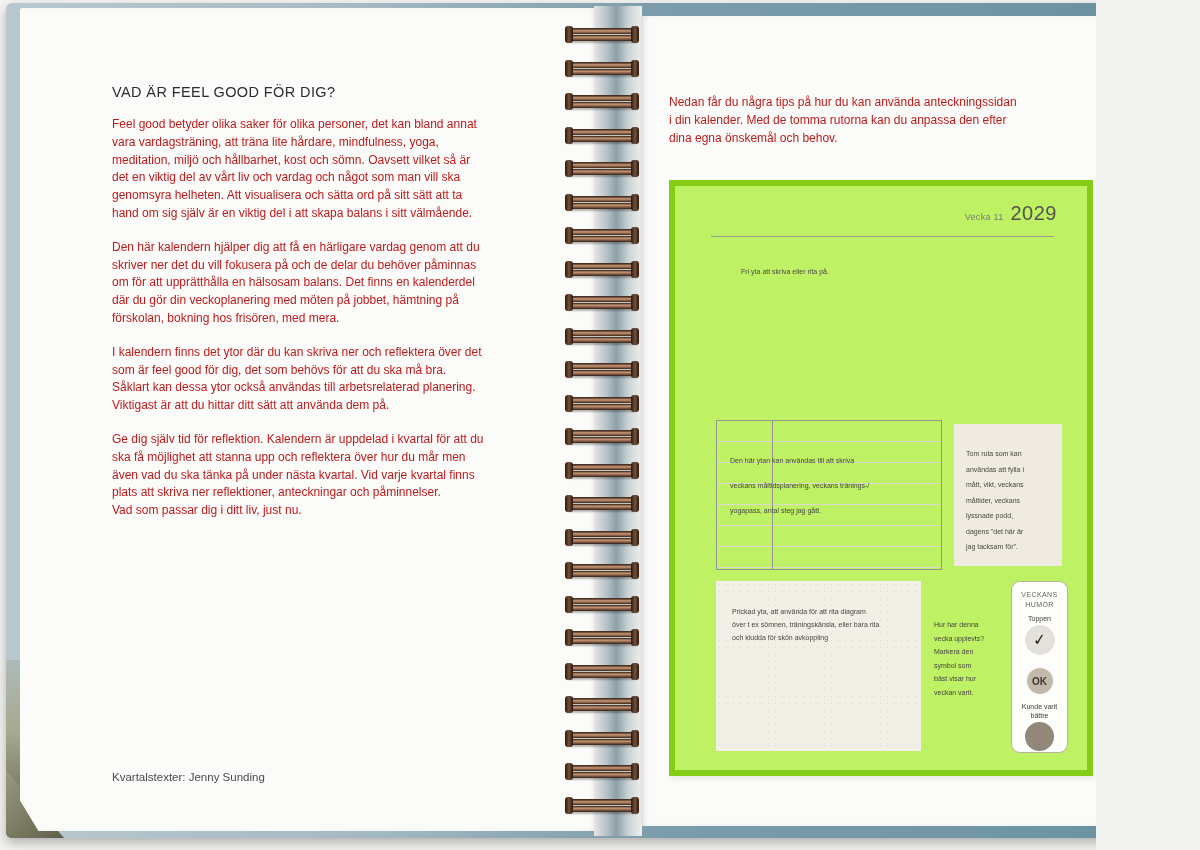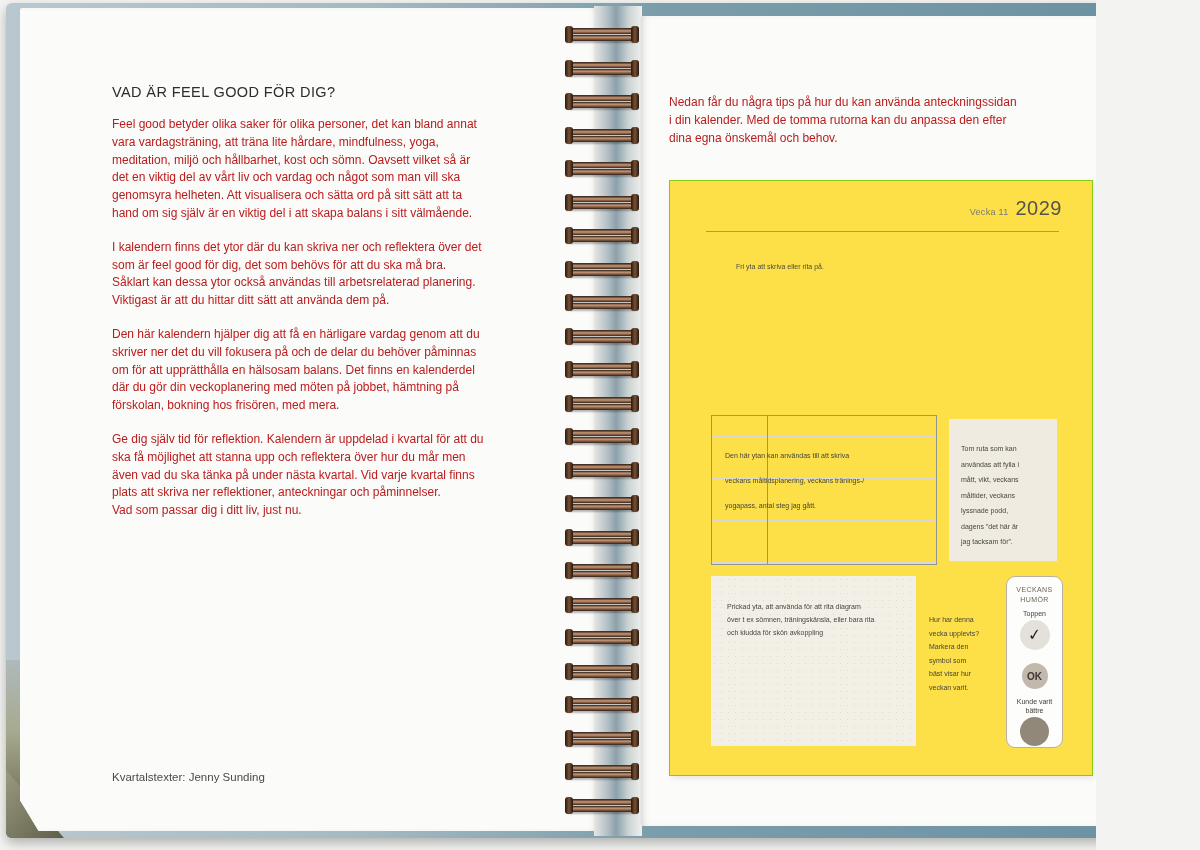--- a/index.html
+++ b/index.html
@@ -47,21 +47,21 @@
   .sec-heading{font-size:14.5px;font-weight:400;letter-spacing:0.4px;color:#2d2d2d;margin:0 0 7px 0;}
   .sec-heading.second{margin-top:22px;}
   .body-p{font-size:12px;line-height:17.8px;margin:16px 0 12px 0;white-space:pre-line;color:#b91c1c;}
   .credit{position:absolute;left:92px;top:763px;font-size:11.5px;color:#4a4a4a;}
 
   
   .right-content{position:absolute;left:28px;top:62px;width:440px;}
 
   
   .example-frame{position:absolute;left:28px;top:164px;width:424px;height:596px;
-    background:#fde047;border:1px solid #84cc16;box-shadow:2px 3px 5px rgba(0,0,0,0.07);}
+    background:#bef264;border:6px solid #84cc16;box-shadow:2px 3px 5px rgba(0,0,0,0.07);}
   .week-header{position:absolute;top:16px;right:30px;display:flex;align-items:baseline;gap:7px;}
   .week-label{font-size:9px;color:#7a7a74;letter-spacing:0.3px;}
   .week-year{font-size:20px;font-weight:300;color:#55534e;letter-spacing:0.5px;}
   .week-rule{position:absolute;top:50px;left:36px;right:33px;height:1px;background:#9a9a93;}
   .free-note{position:absolute;left:66px;top:82px;font-size:7px;color:#4a4a48;}
 
   .mini-table{position:absolute;left:41px;top:234px;width:226px;height:150px;border:1px solid #97948d;
     background:repeating-linear-gradient(to bottom,transparent 0 20px,#dcd9d2 20px 21px);}
   .mini-table-vline{position:absolute;left:55px;top:0;width:1px;height:100%;background:#97948d;}
   .mini-table-text{position:absolute;left:13px;top:27px;width:160px;}
@@ -103,29 +103,29 @@
 
   <div class="page page-left">
     <div class="left-content">
       <h2 class="sec-heading">VAD ÄR FEEL GOOD FÖR DIG?</h2>
       <p class="body-p">Feel good betyder olika saker för olika personer, det kan bland annat
 vara vardagsträning, att träna lite hårdare, mindfulness, yoga,
 meditation, miljö och hållbarhet, kost och sömn. Oavsett vilket så är
 det en viktig del av vårt liv och vardag och något som man vill ska
 genomsyra helheten. Att visualisera och sätta ord på sitt sätt att ta
 hand om sig själv är en viktig del i att skapa balans i sitt välmående.</p>
-      <p class="body-p">I kalendern finns det ytor där du kan skriva ner och reflektera över det
-som är feel good för dig, det som behövs för att du ska må bra.
-Såklart kan dessa ytor också användas till arbetsrelaterad planering.
-Viktigast är att du hittar ditt sätt att använda dem på.</p>
       <p class="body-p">Den här kalendern hjälper dig att få en härligare vardag genom att du
 skriver ner det du vill fokusera på och de delar du behöver påminnas
 om för att upprätthålla en hälsosam balans. Det finns en kalenderdel
 där du gör din veckoplanering med möten på jobbet, hämtning på
 förskolan, bokning hos frisören, med mera.</p>
+      <p class="body-p">I kalendern finns det ytor där du kan skriva ner och reflektera över det
+som är feel good för dig, det som behövs för att du ska må bra.
+Såklart kan dessa ytor också användas till arbetsrelaterad planering.
+Viktigast är att du hittar ditt sätt att använda dem på.</p>
       <p class="body-p">Ge dig själv tid för reflektion. Kalendern är uppdelad i kvartal för att du
 ska få möjlighet att stanna upp och reflektera över hur du mår men
 även vad du ska tänka på under nästa kvartal. Vid varje kvartal finns
 plats att skriva ner reflektioner, anteckningar och påminnelser.
 Vad som passar dig i ditt liv, just nu.</p>
     </div>
     <div class="credit">Kvartalstexter: Jenny Sunding</div>
   </div>
 
   <div class="seam"></div>

